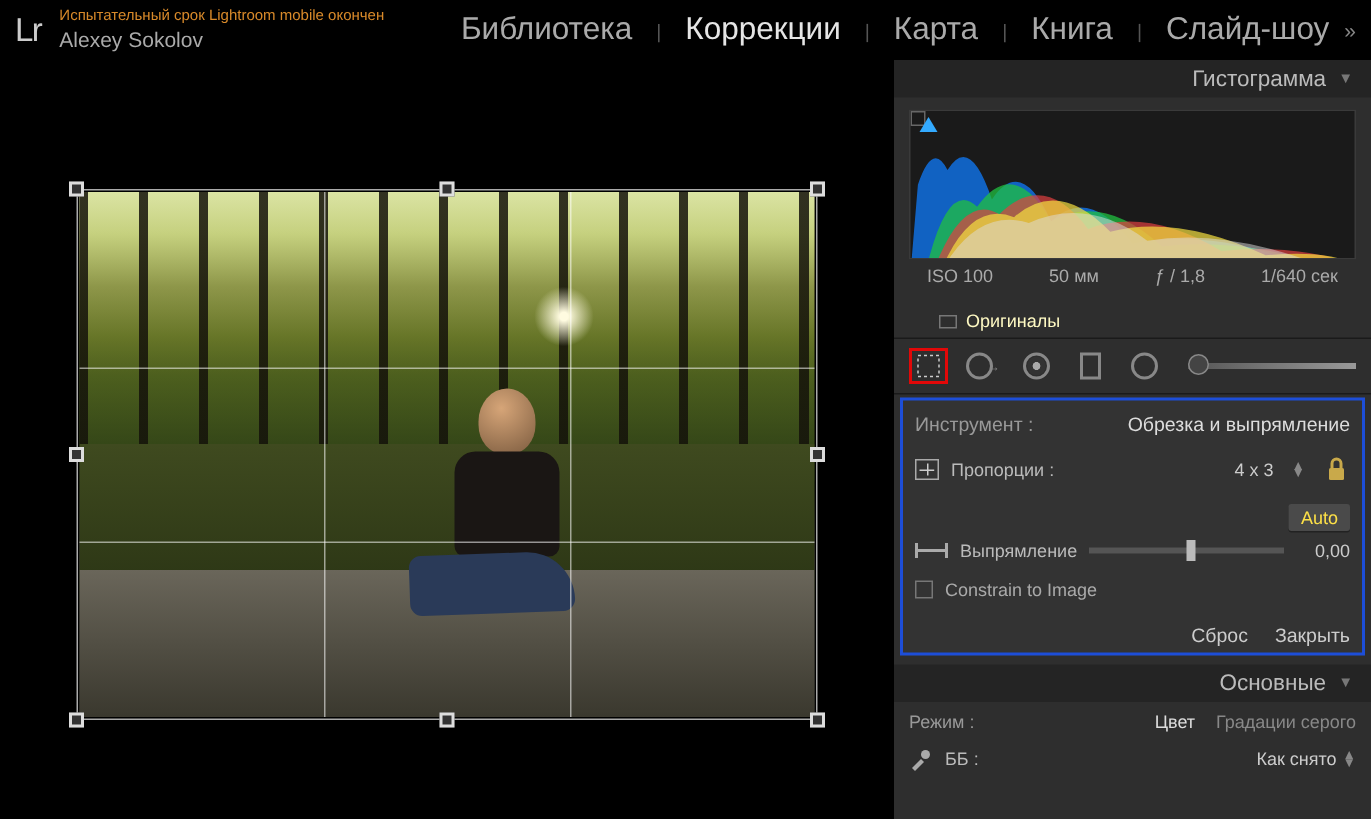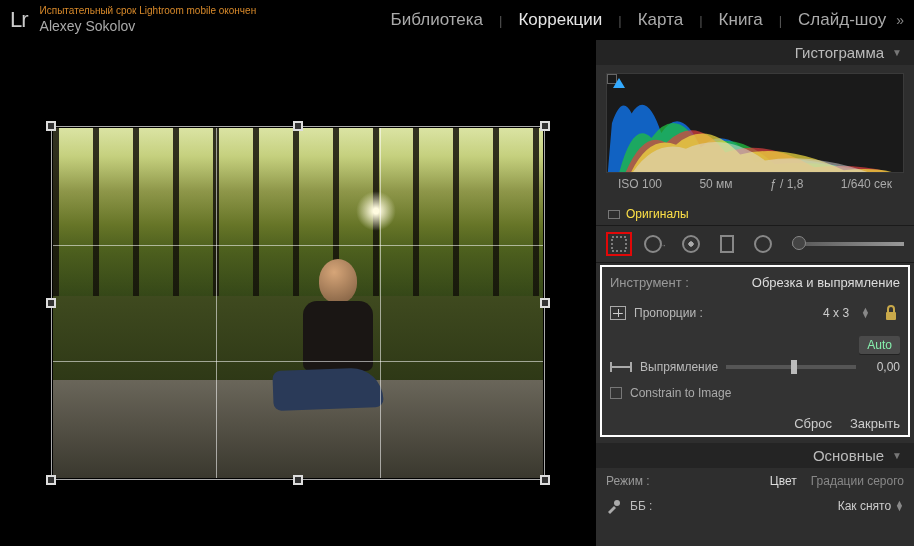--- a/index.html
+++ b/index.html
@@ -4,21 +4,21 @@
 <style>
 * { margin: 0; padding: 0; box-sizing: border-box; font-family: "Segoe UI", Arial, sans-serif; }
 body { width: 914px; height: 546px; background: #000; overflow: hidden; color: #bbb; font-size: 13px; }
 
 .topbar { height: 40px; display: flex; align-items: center; padding: 0 10px; background: #000; }
 .logo { color: #ccc; font-size: 22px; font-weight: 300; letter-spacing: -1px; margin-right: 12px; }
 .top-left { display: flex; flex-direction: column; line-height: 1.3; }
 .trial-msg { color: #d98a2a; font-size: 10px; }
 .username { color: #aaa; font-size: 14px; }
 .top-nav { margin-left: auto; display: flex; align-items: center; gap: 4px; }
-.nav-item { color: #aaa; font-size: 17px; cursor: pointer; padding: 2px 4px; }
+.nav-item { color: #aaa; font-size: 21px; cursor: pointer; padding: 2px 4px; }
 .nav-item.active { color: #e5e5e5; }
 .nav-sep { color: #555; margin: 0 8px; }
 .nav-chevron { color: #888; font-size: 14px; margin-left: 2px; }
 
 .main { display: flex; height: 506px; }
 .canvas { width: 596px; background: #000; position: relative; display: flex; align-items: center; justify-content: center; }
 .photo-wrap { position: relative; width: 490px; height: 350px; margin-top: 20px; }
 .photo { width: 100%; height: 100%; background: linear-gradient(180deg, #d9e0a8 0%, #c9d27a 8%, #7a7a3a 18%, #3a4a1a 35%, #2e3a18 55%, #5a5a4a 70%, #4a4a42 100%); position: relative; overflow: hidden; }
 .trees { position: absolute; top: 0; left: 0; right: 0; height: 55%; background:
   repeating-linear-gradient(90deg, rgba(20,18,10,0.85) 0 6px, rgba(0,0,0,0) 6px 40px),
@@ -52,45 +52,45 @@
 .tri { color: #777; font-size: 10px; }
 
 .histo-box { padding: 8px 10px; }
 .histo { width: 100%; height: 100px; background: #1a1a1a; border: 1px solid #3a3a3a; position: relative; overflow: hidden; }
 .histo svg { width: 100%; height: 100%; }
 .clip-tri { position: absolute; top: 4px; width: 0; height: 0; border-left: 6px solid transparent; border-right: 6px solid transparent; }
 .clip-l { left: 6px; border-bottom: 10px solid #3af; }
 .clip-r { right: 6px; border-bottom: 10px solid #888; border: 1px solid #666; width: 10px; height: 10px; }
 
 .meta-row { display: flex; justify-content: space-between; padding: 4px 12px; color: #aaa; font-size: 12px; }
-.orig-row { padding: 4px 12px; color: #fde047; font-size: 12px; display: flex; align-items: center; gap: 6px; text-align: right; }
+.orig-row { padding: 4px 30px; color: #fef9c3; font-size: 12px; display: flex; align-items: center; gap: 6px; text-align: right; }
 .orig-ck { width: 12px; height: 9px; border: 1px solid #777; }
 
 .toolstrip { display: flex; align-items: center; gap: 10px; padding: 6px 10px; border-top: 1px solid #1a1a1a; border-bottom: 1px solid #1a1a1a; }
 .tool-btn { width: 26px; height: 24px; display: flex; align-items: center; justify-content: center; cursor: pointer; }
 .tool-sel { border: 2px solid #e20808; }
 .tool-circle { width: 18px; height: 18px; border: 2px solid #888; border-radius: 50%; }
 .tool-circle.fill { background: radial-gradient(circle, #aaa 25%, #333 28%, #333 60%, rgba(0,0,0,0) 62%); }
 .tool-rect { width: 14px; height: 18px; border: 2px solid #888; }
 .tool-exposure-slider { flex: 1; height: 4px; background: linear-gradient(90deg, #555, #999); position: relative; margin-left: 6px; }
 .tool-exposure-knob { position: absolute; left: 0; top: -6px; width: 14px; height: 14px; border-radius: 50%; background: #444; border: 1px solid #888; }
 
-.crop-panel { border: 2px solid #ffffff; margin: 2px 4px 6px; padding: 8px 8px 4px; background: #333; }
+.crop-panel { border: 2px solid #1d4ed8; margin: 2px 4px 6px; padding: 8px 8px 4px; background: #333; }
 .cp-title-row { display: flex; justify-content: space-between; margin-bottom: 14px; font-size: 13px; }
 .cp-title-row .lab { color: #999; }
 .cp-title-row .val { color: #ddd; font-weight: 500; }
 .cp-row { display: flex; align-items: center; gap: 8px; margin-bottom: 14px; font-size: 12px; }
 .cp-row .icon { width: 18px; height: 14px; background: #888; display:inline-block; }
 .cp-row .icon.crop { background: linear-gradient(#ccc,#ccc) center/70% 1px no-repeat, linear-gradient(#ccc,#ccc) center/1px 70% no-repeat; border: 1px solid #aaa; width: 16px; height: 14px;}
 .cp-row .label { color: #bbb; flex: 1; }
 .cp-row .value { color: #ccc; }
 .cp-row .stepper { color: #888; font-size: 9px; line-height: 5px; display: flex; flex-direction: column; margin: 0 4px;}
 .lock { width: 18px; height: 18px; display: inline-block; }
 .lock svg { width: 100%; height: 100%; }
-.auto-btn { margin-left: auto; background: #4a4a4a; padding: 2px 8px; border-radius: 2px; color: #86efac; font-size: 12px; cursor: pointer; box-shadow: 0 1px 0 #222; }
+.auto-btn { margin-left: auto; background: #4a4a4a; padding: 2px 8px; border-radius: 2px; color: #fde047; font-size: 12px; cursor: pointer; box-shadow: 0 1px 0 #222; }
 .slider-row { display: flex; align-items: center; gap: 8px; font-size: 12px; }
 .slider-track { flex: 1; height: 4px; background: #555; position: relative; }
 .slider-knob { position: absolute; top: -5px; width: 6px; height: 14px; background: #bbb; left: 50%; }
 .slider-val { width: 36px; text-align: right; color: #ccc; }
 .constrain-row { display: flex; align-items: center; gap: 8px; margin: 12px 0 10px; font-size: 12px; color: #aaa; }
 .ck { width: 12px; height: 12px; border: 1px solid #777; }
 .cp-footer { display: flex; justify-content: flex-end; gap: 18px; padding-top: 6px; font-size: 13px; color: #ccc; }
 .cp-footer span { cursor: pointer; }
 
 .basic-body { padding: 6px 10px; }

